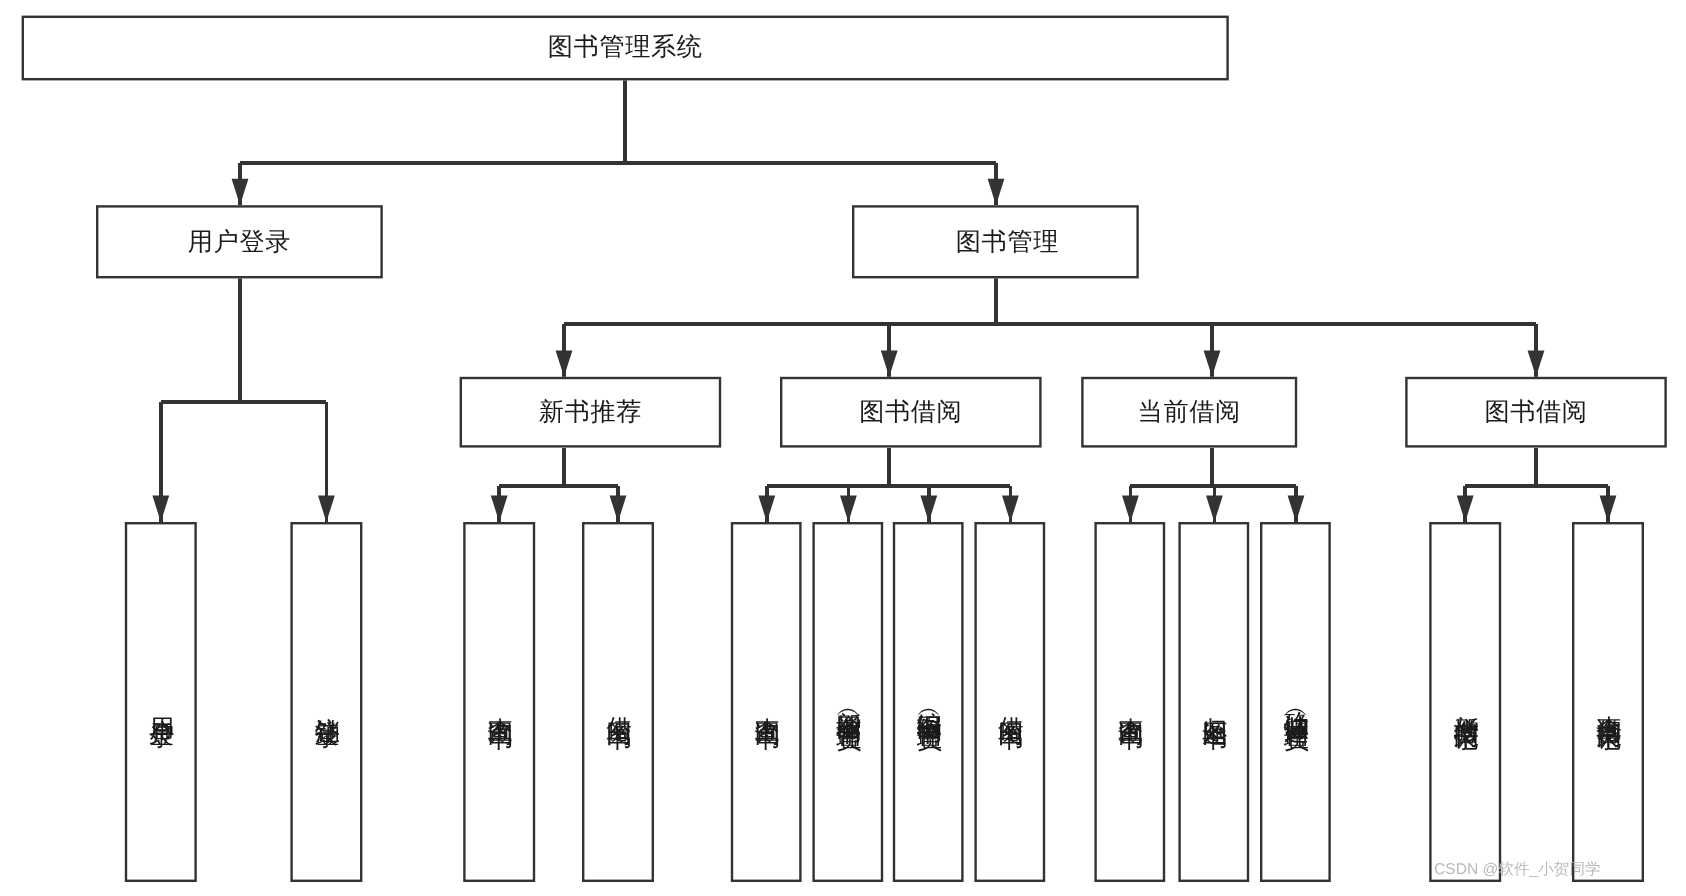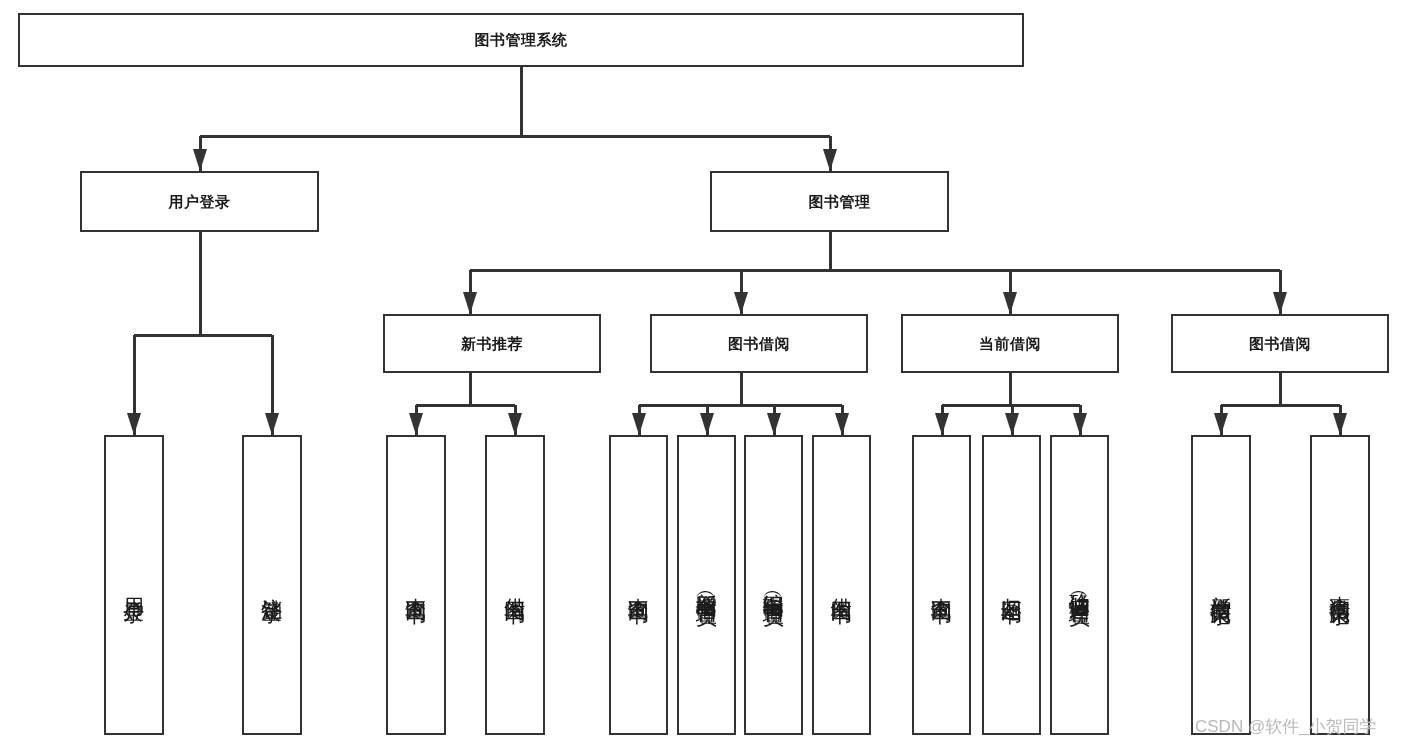--- a/index.html
+++ b/index.html
@@ -31,41 +31,40 @@
     position: absolute;
     box-sizing: border-box;
     background: #ffffff;
     border: 2px solid #333333;
     display: flex;
     align-items: center;
     justify-content: center;
     overflow: hidden;
   }
   .node-label-h {
-    font-size: 15px;
+    font-size: 21px;
     color: #1b1b1b;
     letter-spacing: 0.5px;
     line-height: 1.2;
     white-space: nowrap;
     font-family: "Liberation Sans", sans-serif;
-    font-weight: bold;
   }
   .node-label-v {
     font-size: 21px;
     color: #1b1b1b;
     line-height: 1.32;
     writing-mode: vertical-rl;
     text-orientation: upright;
     letter-spacing: 2px;
     white-space: nowrap;
     font-family: "Liberation Sans", sans-serif;
   }
   .watermark {
     position: absolute;
-    font-size: 17px;
+    font-size: 13px;
     color: #b9b9b9;
     white-space: nowrap;
     font-family: "Liberation Sans", sans-serif;
     user-select: none;
   }
 </style>
 </head>
 <body>
 
 <div id="diagram-root">
@@ -134,21 +133,21 @@
       </div>
       <div class="node-box" style="left: 710px; top: 171px; width: 239px; height: 61px; border-color: rgb(51, 51, 51); padding-left: 20px;">
         <span class="node-label-h" style="color: rgb(27, 27, 27);">图书管理</span>
       </div>
       <div class="node-box" style="left: 361px; top: 314px; width: 218px; height: 59px; border-color: rgb(51, 51, 51); margin-left: 22px;">
         <span class="node-label-h" style="color: rgb(27, 27, 27);">新书推荐</span>
       </div>
       <div class="node-box" style="left: 632px; top: 314px; width: 218px; height: 59px; border-color: rgb(51, 51, 51); margin-left: 18px;">
         <span class="node-label-h" style="color: rgb(27, 27, 27);">图书借阅</span>
       </div>
-      <div class="node-box" style="left: 901px; top: 314px; width: 218px; height: 59px; border-color: rgb(51, 51, 51);">
+      <div class="node-box" style="left: 901px; top: 314px; width: 180px; height: 59px; border-color: rgb(51, 51, 51);">
         <span class="node-label-h" style="color: rgb(27, 27, 27);">当前借阅</span>
       </div>
       <div class="node-box" style="left: 1171px; top: 314px; width: 218px; height: 59px; border-color: rgb(51, 51, 51);">
         <span class="node-label-h" style="color: rgb(27, 27, 27);">图书借阅</span>
       </div>
       <div class="node-box" style="left: 104px; top: 435px; width: 60px; height: 300px; border-color: rgb(51, 51, 51);">
         <span class="node-label-v" style="color: rgb(27, 27, 27);">用户登录</span>
       </div>
       <div class="node-box" style="left: 242px; top: 435px; width: 60px; height: 300px; border-color: rgb(51, 51, 51);">
         <span class="node-label-v" style="color: rgb(27, 27, 27);">注销登录</span>

